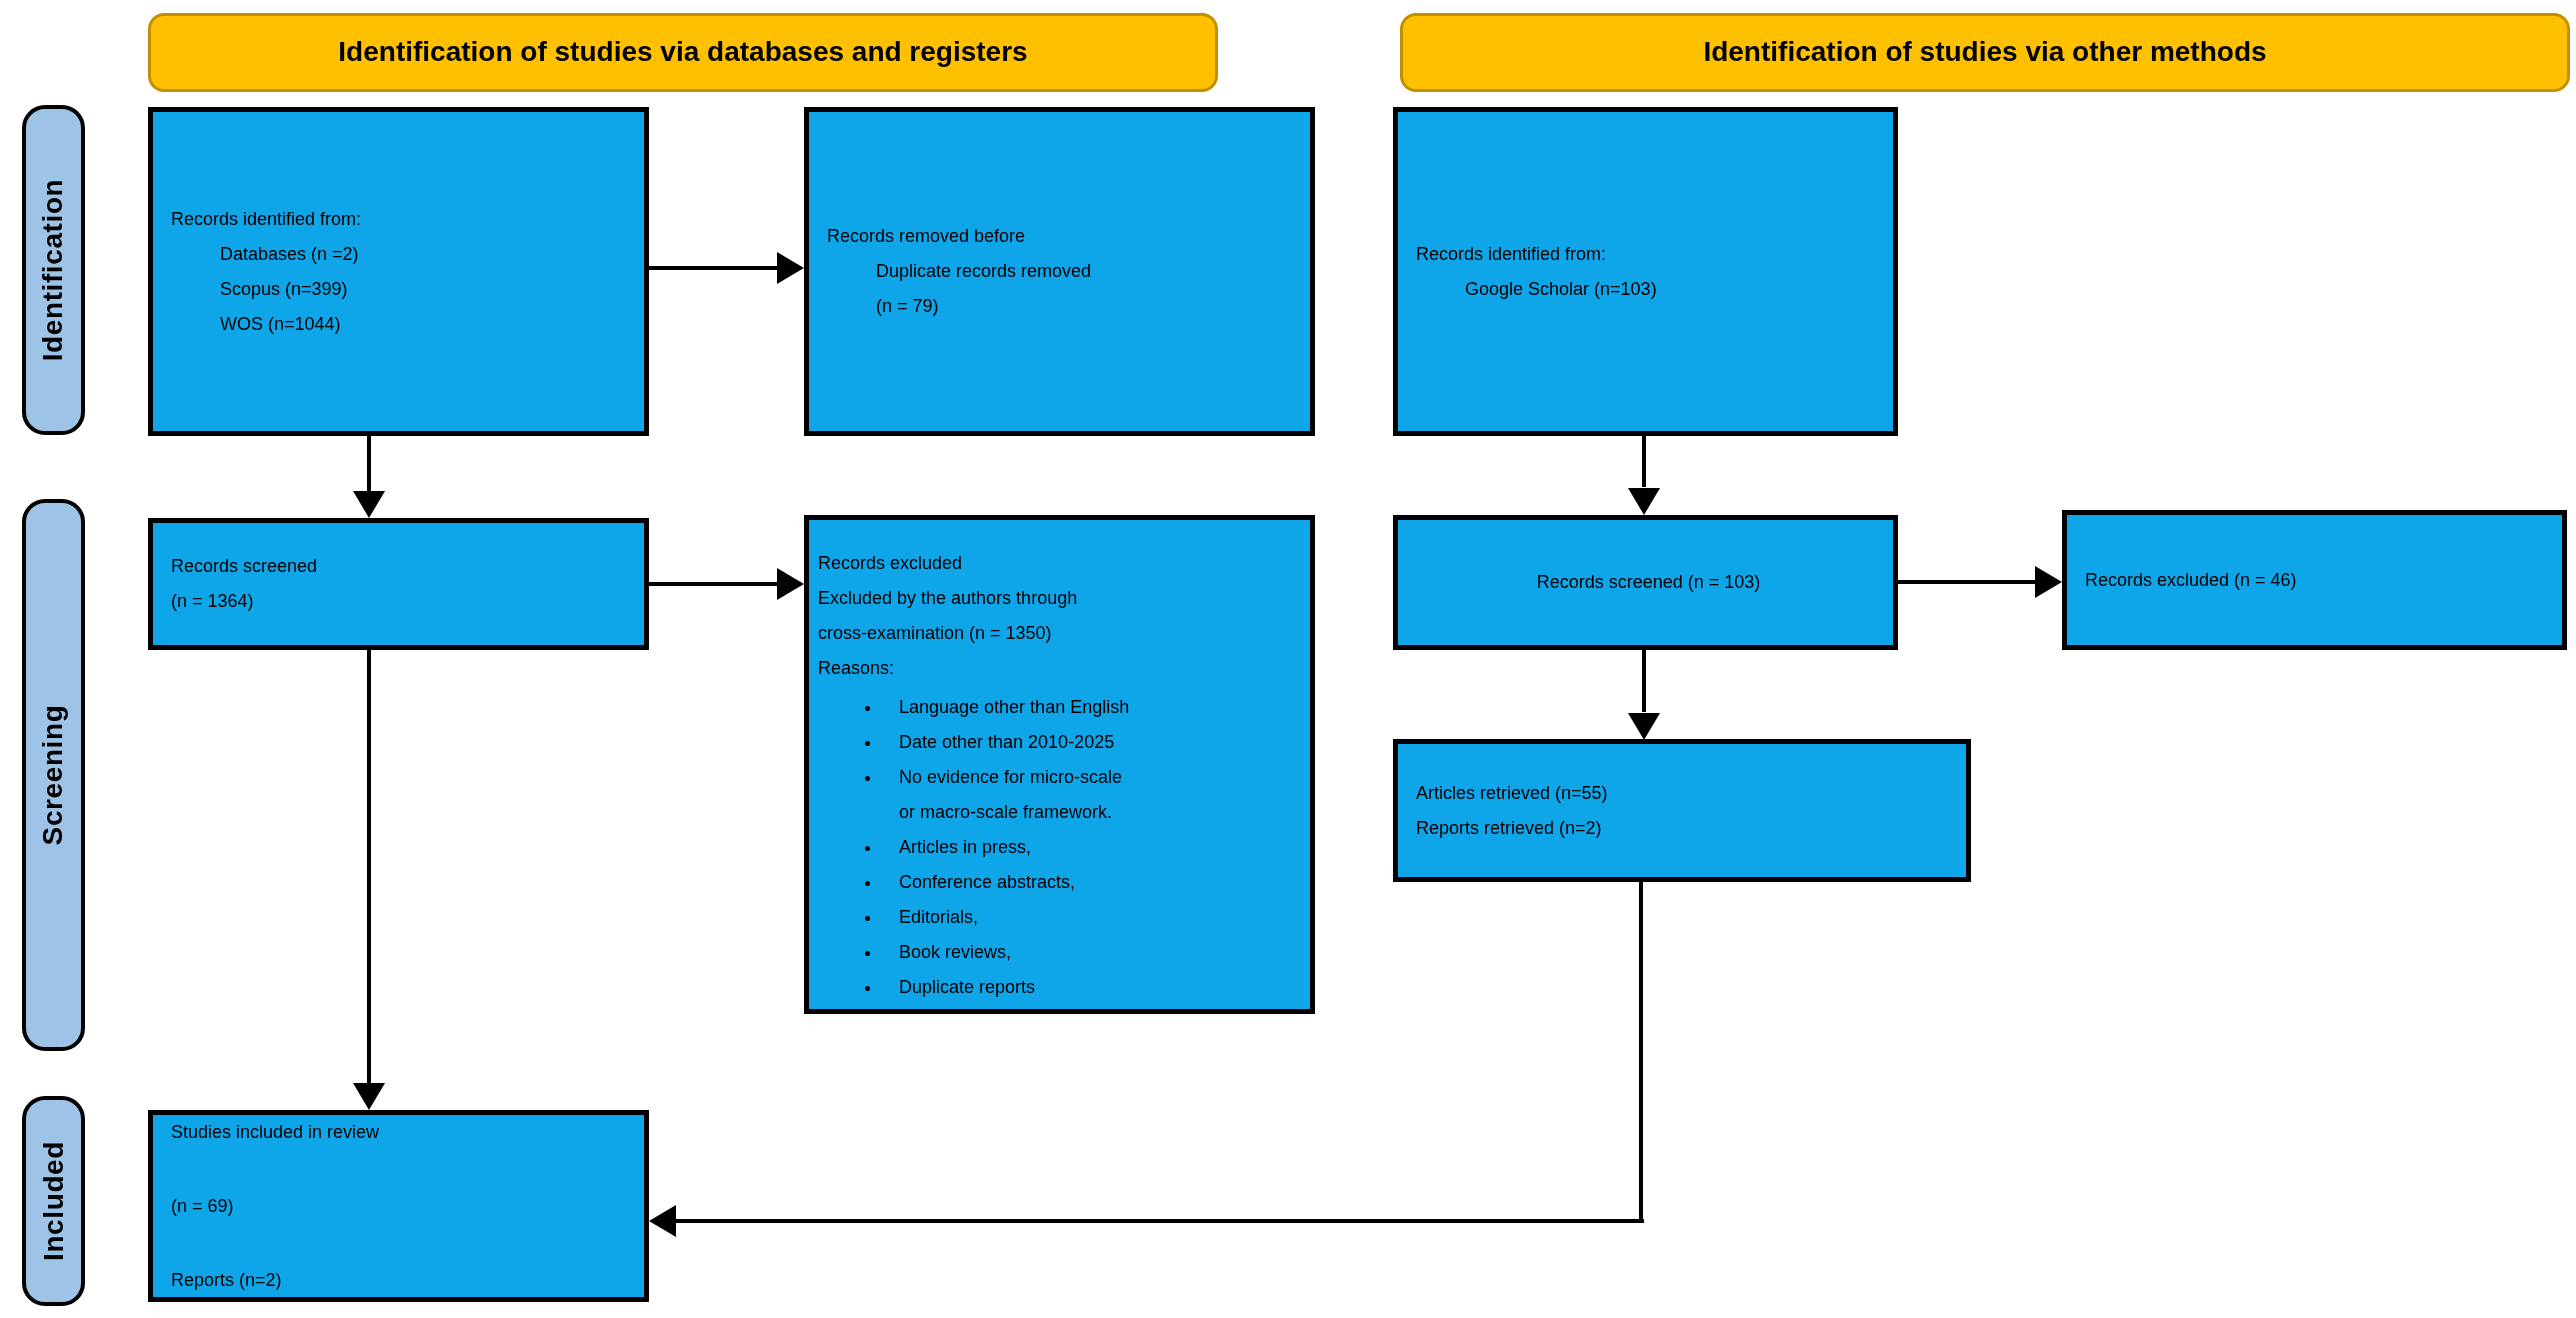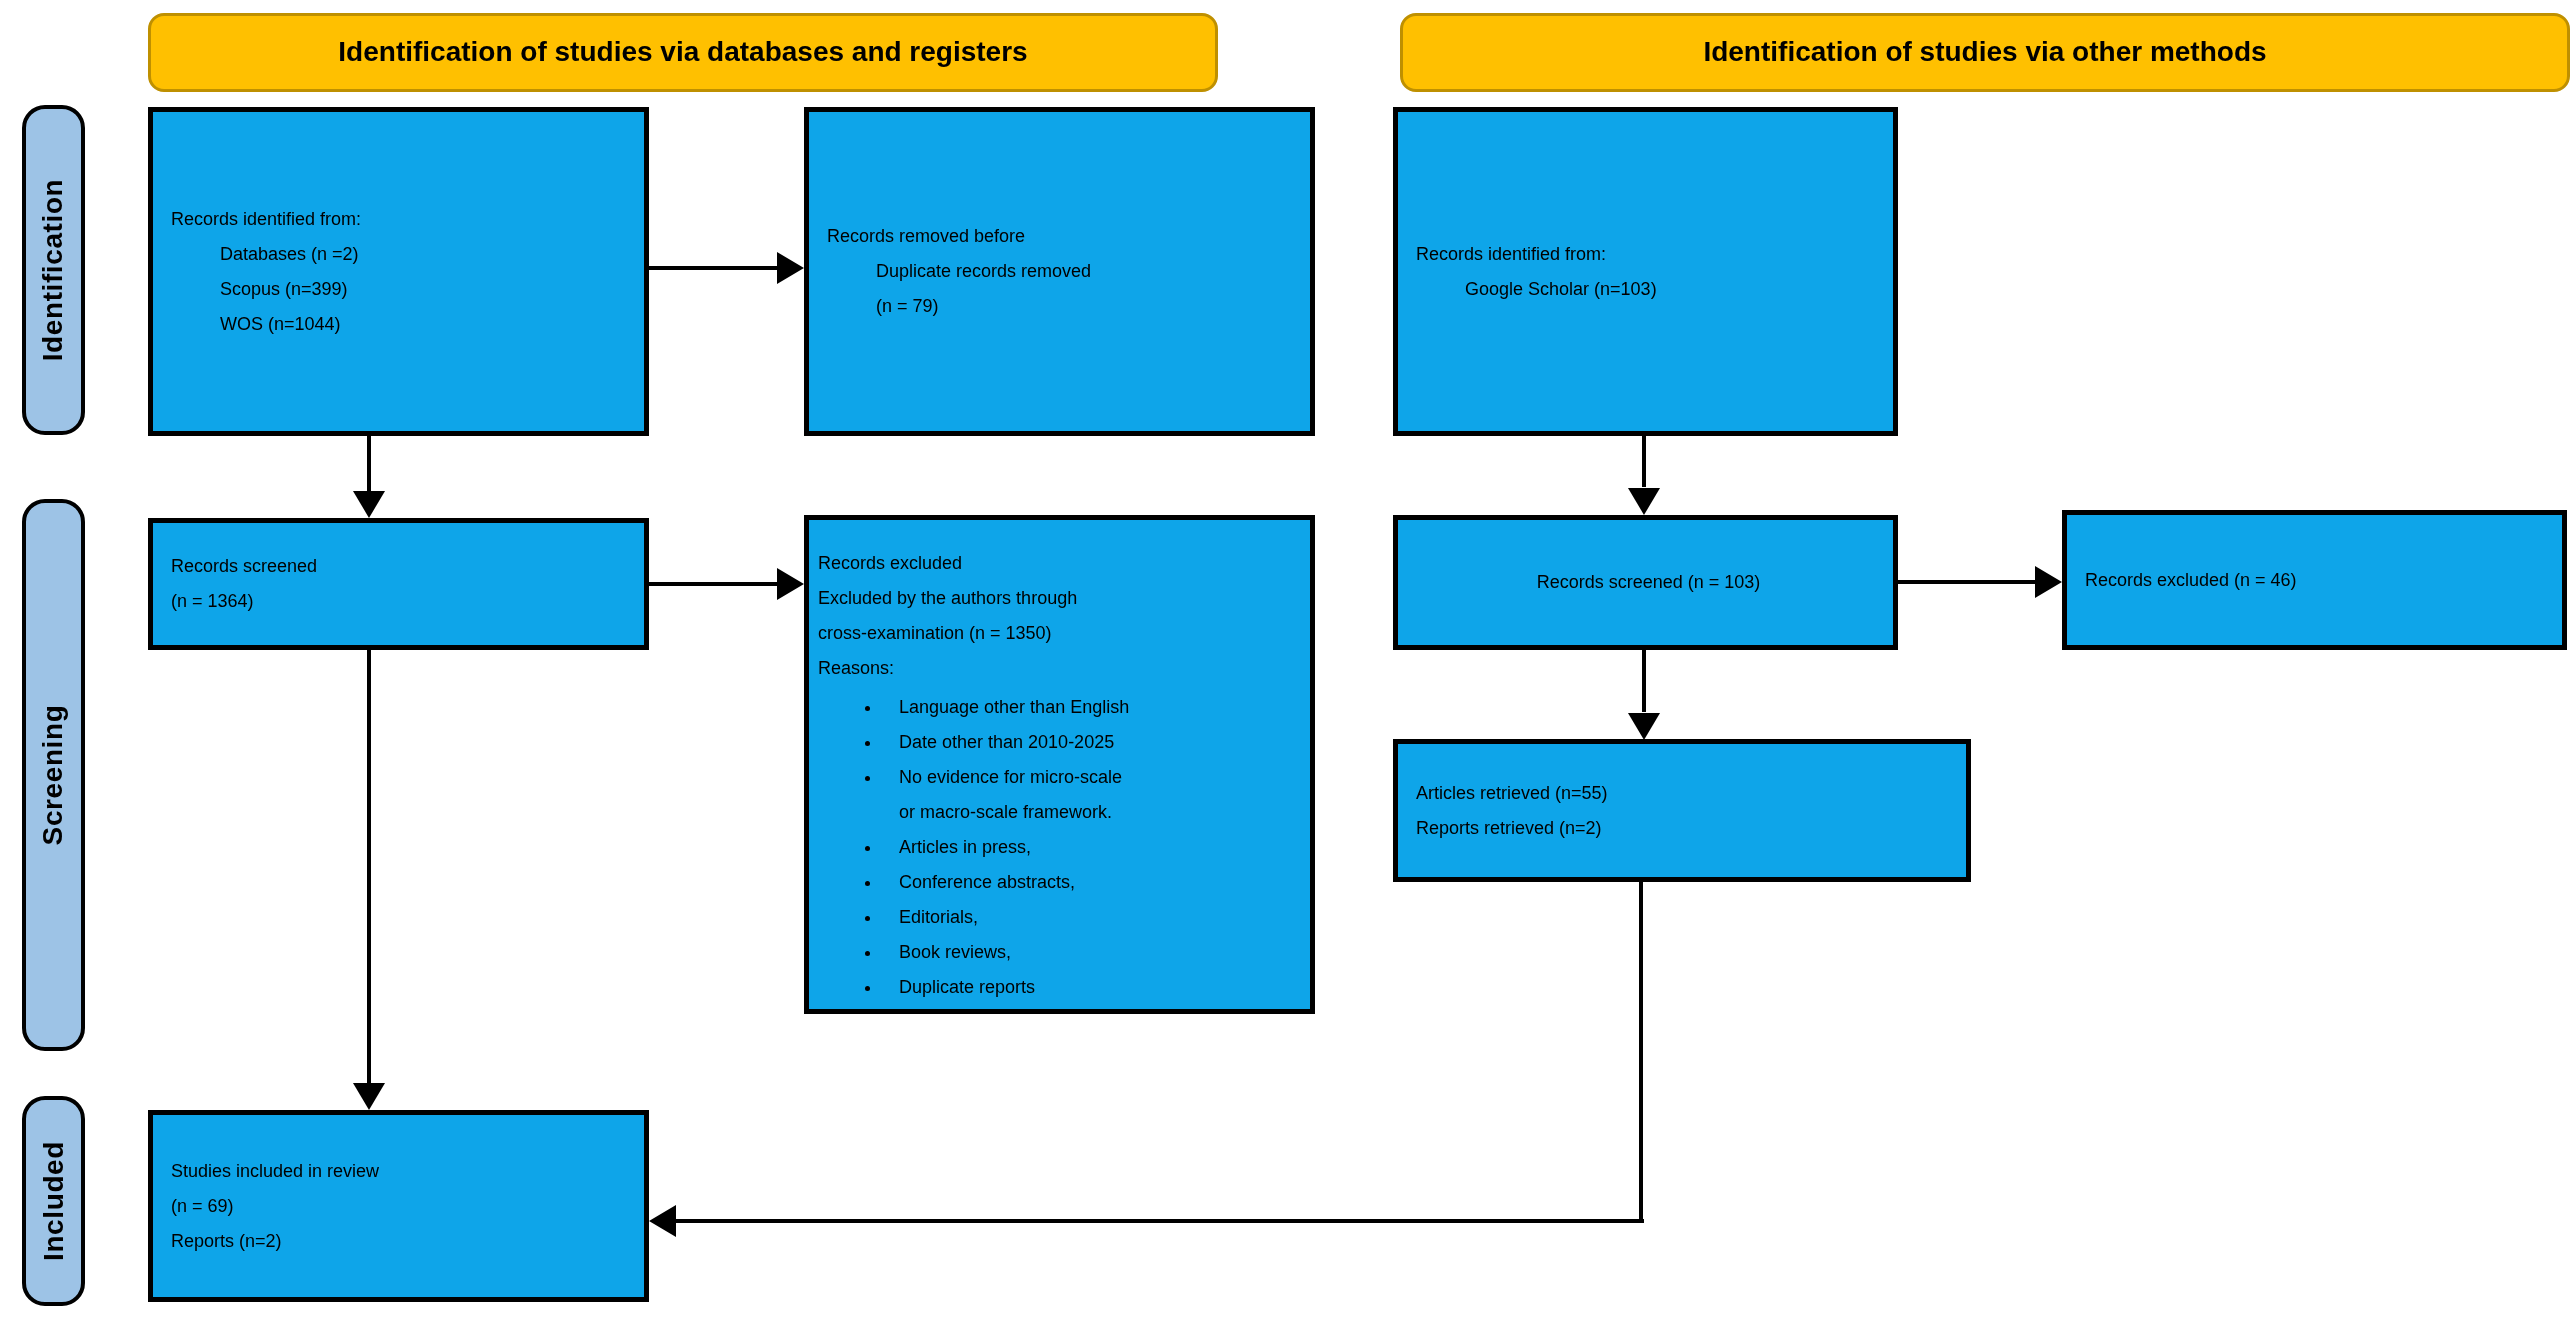--- a/index.html
+++ b/index.html
@@ -124,21 +124,21 @@
 
   <div class="box" style="left:2062px;top:510px;width:505px;height:140px;">
     <div class="line">Records excluded (n = 46)</div>
   </div>
 
   <div class="box" style="left:1393px;top:739px;width:578px;height:143px;">
     <div class="line">Articles retrieved (n=55)</div>
     <div class="line">Reports retrieved (n=2)</div>
   </div>
 
-  <div class="box" style="left:148px;top:1110px;width:501px;height:192px;">
+  <div class="box" style="left:148px;top:1110px;width:501px;height:192px;gap:39px;">
     <div class="line">Studies included in review</div>
     <div class="line">(n = 69)</div>
     <div class="line">Reports (n=2)</div>
   </div>
 
   <div class="hline" style="left:649px;top:266px;width:130px;height:3.7px;"></div>
   <div class="head right" style="left:777px;top:252px;"></div>
 
   <div class="vline" style="left:367px;top:435px;width:3.7px;height:58px;"></div>
   <div class="head down" style="left:353px;top:491px;"></div>

